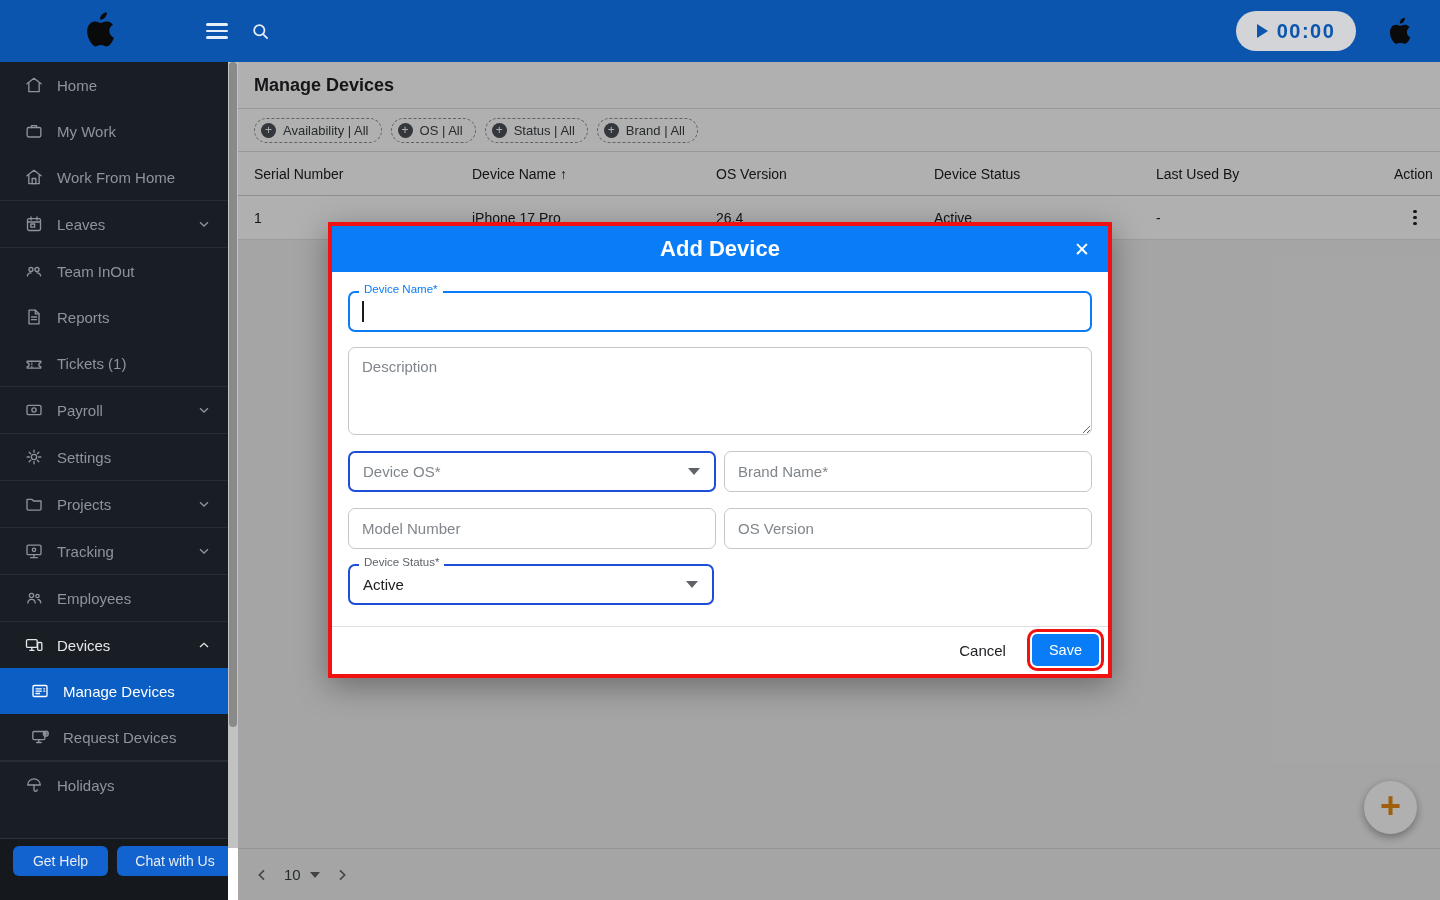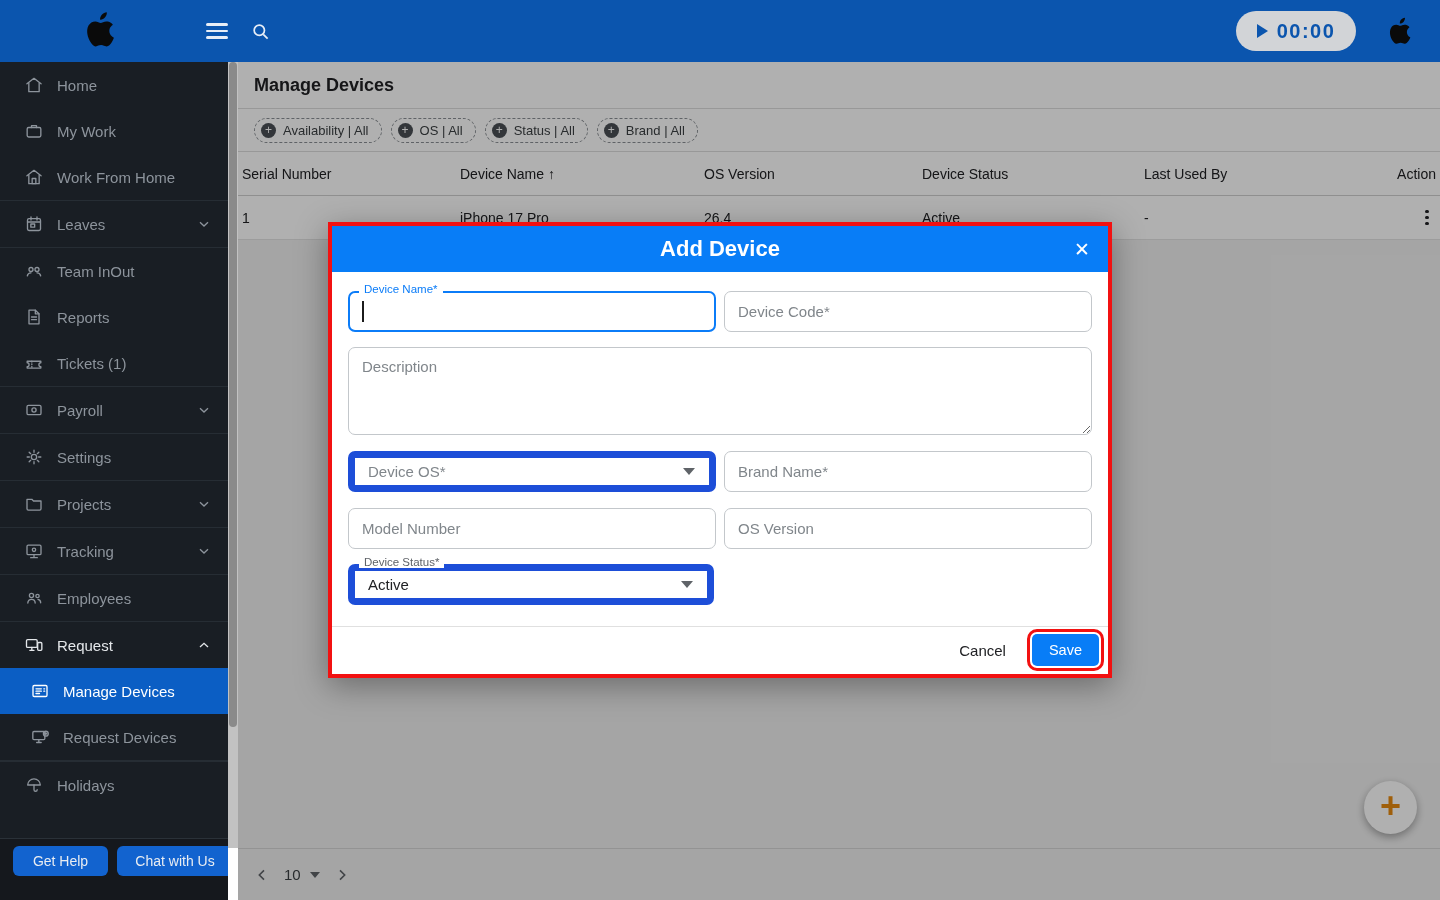--- a/index.html
+++ b/index.html
@@ -40,21 +40,21 @@
   .side-scroll .thumb { position:absolute; left:1px; top:0; width:8px; height:665px; background:#8a8a8a; border-radius:4px; }
 
   
   .content { position:absolute; left:238px; top:62px; width:1202px; height:838px; background:#f0f0f0; z-index:10; }
   .title-bar { height:47px; background:#fff; border-bottom:1px solid #dcdcdc; display:flex; align-items:center; padding-left:16px; }
   .page-title { font-size:18px; font-weight:bold; color:#202124; }
   .filter-bar { height:43px; background:#fff; border-bottom:1px solid #dcdcdc; display:flex; align-items:center; gap:9px; padding-left:16px; }
   .chip { display:inline-flex; align-items:center; gap:7px; height:25px; padding:0 12px 0 6px; border:1px dashed #8a8f94; border-radius:14px; font-size:13px; color:#3c4043; cursor:pointer; background:transparent; }
   .chip .plus { width:15px; height:15px; border-radius:50%; background:#4a4f55; color:#fff; font-size:12px; line-height:15px; text-align:center; }
 
-  .tbl-grid { display:grid; grid-template-columns:218px 244px 218px 222px 238px 1fr; padding:0 4px; align-items:center; }
+  .tbl-grid { display:grid; grid-template-columns:218px 244px 218px 222px 238px 1fr; padding:0 16px; align-items:center; }
   .tbl-head { height:44px; background:#fff; border-bottom:1px solid #cfcfcf; font-size:14px; color:#202124; }
   .tbl-head .hcell { cursor:pointer; }
   .tbl-head .hcell.last { text-align:right; }
   .tbl-row { height:44px; background:#fff; border-bottom:1px solid #e2e2e2; font-size:14px; color:#202124; }
   .tbl-row .cell.last { display:flex; justify-content:flex-end; }
   .kebab { width:18px; height:18px; display:flex; flex-direction:column; align-items:center; justify-content:center; gap:2.5px; cursor:pointer; }
   .kebab i { width:3.4px; height:3.4px; border-radius:50%; background:#202124; }
 
   .bottom-bar { position:absolute; left:0; bottom:0; width:1202px; height:52px; border-top:1px solid #d5d5d5; background:#f0f0f0; display:flex; align-items:center; padding-left:16px; gap:14px; }
   .pg-chev { width:16px; height:16px; color:#5f6368; cursor:pointer; }
@@ -76,21 +76,21 @@
   .m-row { display:flex; gap:8px; }
   .m-col { flex:1; position:relative; }
   .fld { width:100%; height:41px; border:1px solid #c3c7cb; border-radius:7px; font-size:15px; color:#202124; padding:0 13px; font-family:inherit; background:#fff; outline:none; }
   .fld::placeholder, .ta::placeholder { color:#80868b; opacity:1; }
   .fld.focused { border:2px solid #0b7cf8; }
   .float-lab { position:absolute; top:-8px; left:11px; background:#fff; padding:0 5px; font-size:11.5px; }
   .float-lab.blue { color:#0b7cf8; }
   .float-lab.gray { color:#5f6368; }
   .caret-bar { position:absolute; left:14px; top:10px; width:1.5px; height:21px; background:#1b1b1b; }
   .ta { width:100%; height:88px; border:1px solid #c3c7cb; border-radius:7px; font-size:15px; padding:10px 13px; font-family:inherit; resize:both; outline:none; color:#202124; }
-  .selectbox { width:100%; height:41px; border:7px solid #1d4ed8; border-radius:7px; display:flex; align-items:center; padding:0 13px; font-size:15px; cursor:pointer; position:relative; background:#fff; }
+  .selectbox { width:100%; height:41px; border:2px solid #1d4ed8; border-radius:7px; display:flex; align-items:center; padding:0 13px; font-size:15px; cursor:pointer; position:relative; background:#fff; }
   .selectbox .val-ph { color:#80868b; }
   .selectbox .val { color:#202124; }
   .sel-tri { position:absolute; right:14px; width:0; height:0; border-left:6px solid transparent; border-right:6px solid transparent; border-top:7px solid #5f6368; }
   .half { width:calc(50% - 6px); position:relative; }
   .modal-foot { margin-top:21px; border-top:1px solid #e0e0e0; height:47px; display:flex; align-items:center; justify-content:flex-end; gap:26px; padding-right:9px; }
   .cancel-btn { background:none; border:none; font-size:15px; color:#202124; cursor:pointer; font-family:inherit; }
   .save-btn { background:#087df7; color:#fff; border:none; border-radius:5px; font-size:14.5px; padding:8px 17px; cursor:pointer; font-family:inherit; outline:3px solid #f21111; outline-offset:2px; }
 
   svg { display:block; }
 </style>
@@ -270,21 +270,21 @@
       </div>
       <hr class="side-divider">
       <div class="side-item expanded">
         <span class="s-ic">
           <svg viewBox="0 0 24 24" fill="none" stroke="currentColor" stroke-width="1.6" stroke-linecap="round" stroke-linejoin="round">
             <rect x="3" y="5.6" width="12.8" height="9.2" rx="1.4"></rect>
             <path d="M7 18.4h5M9.4 14.8v3.6"></path>
             <rect x="16.4" y="9" width="5" height="9.4" rx="1.2"></rect>
           </svg>
         </span>
-        <span>Request</span>
+        <span>Devices</span>
         <span class="chev">
           <svg viewBox="0 0 24 24" fill="none" stroke="currentColor" stroke-width="2">
             <polyline points="6 15 12 9.5 18 15"></polyline>
           </svg>
         </span>
       </div>
       <div class="side-item selected submenu">
         <span class="s-ic">
           <svg viewBox="0 0 24 24" fill="none" stroke="currentColor" stroke-width="1.6" stroke-linecap="round" stroke-linejoin="round">
             <rect x="3.6" y="5.4" width="16.8" height="13.2" rx="1.5"></rect>
@@ -403,23 +403,20 @@
     <span class="modal-close">✕</span>
   </div>
   <div class="modal-body">
 
     <div class="m-row" style="margin-top:19px;">
       <div class="m-col">
         <input class="fld focused" value="" style="">
         <span class="float-lab blue">Device Name*</span>
         <span class="caret-bar"></span>
       </div>
-      <div class="m-col">
-        <input class="fld" placeholder="Device Code*" style="">
-      </div>
     </div>
 
     <div style="margin-top:15px;">
       <textarea class="ta" placeholder="Description" style=""></textarea>
     </div>
 
     <div class="m-row" style="margin-top:12px;">
       <div class="m-col">
         <div class="selectbox">
           <span class="val-ph">Device OS*</span>

